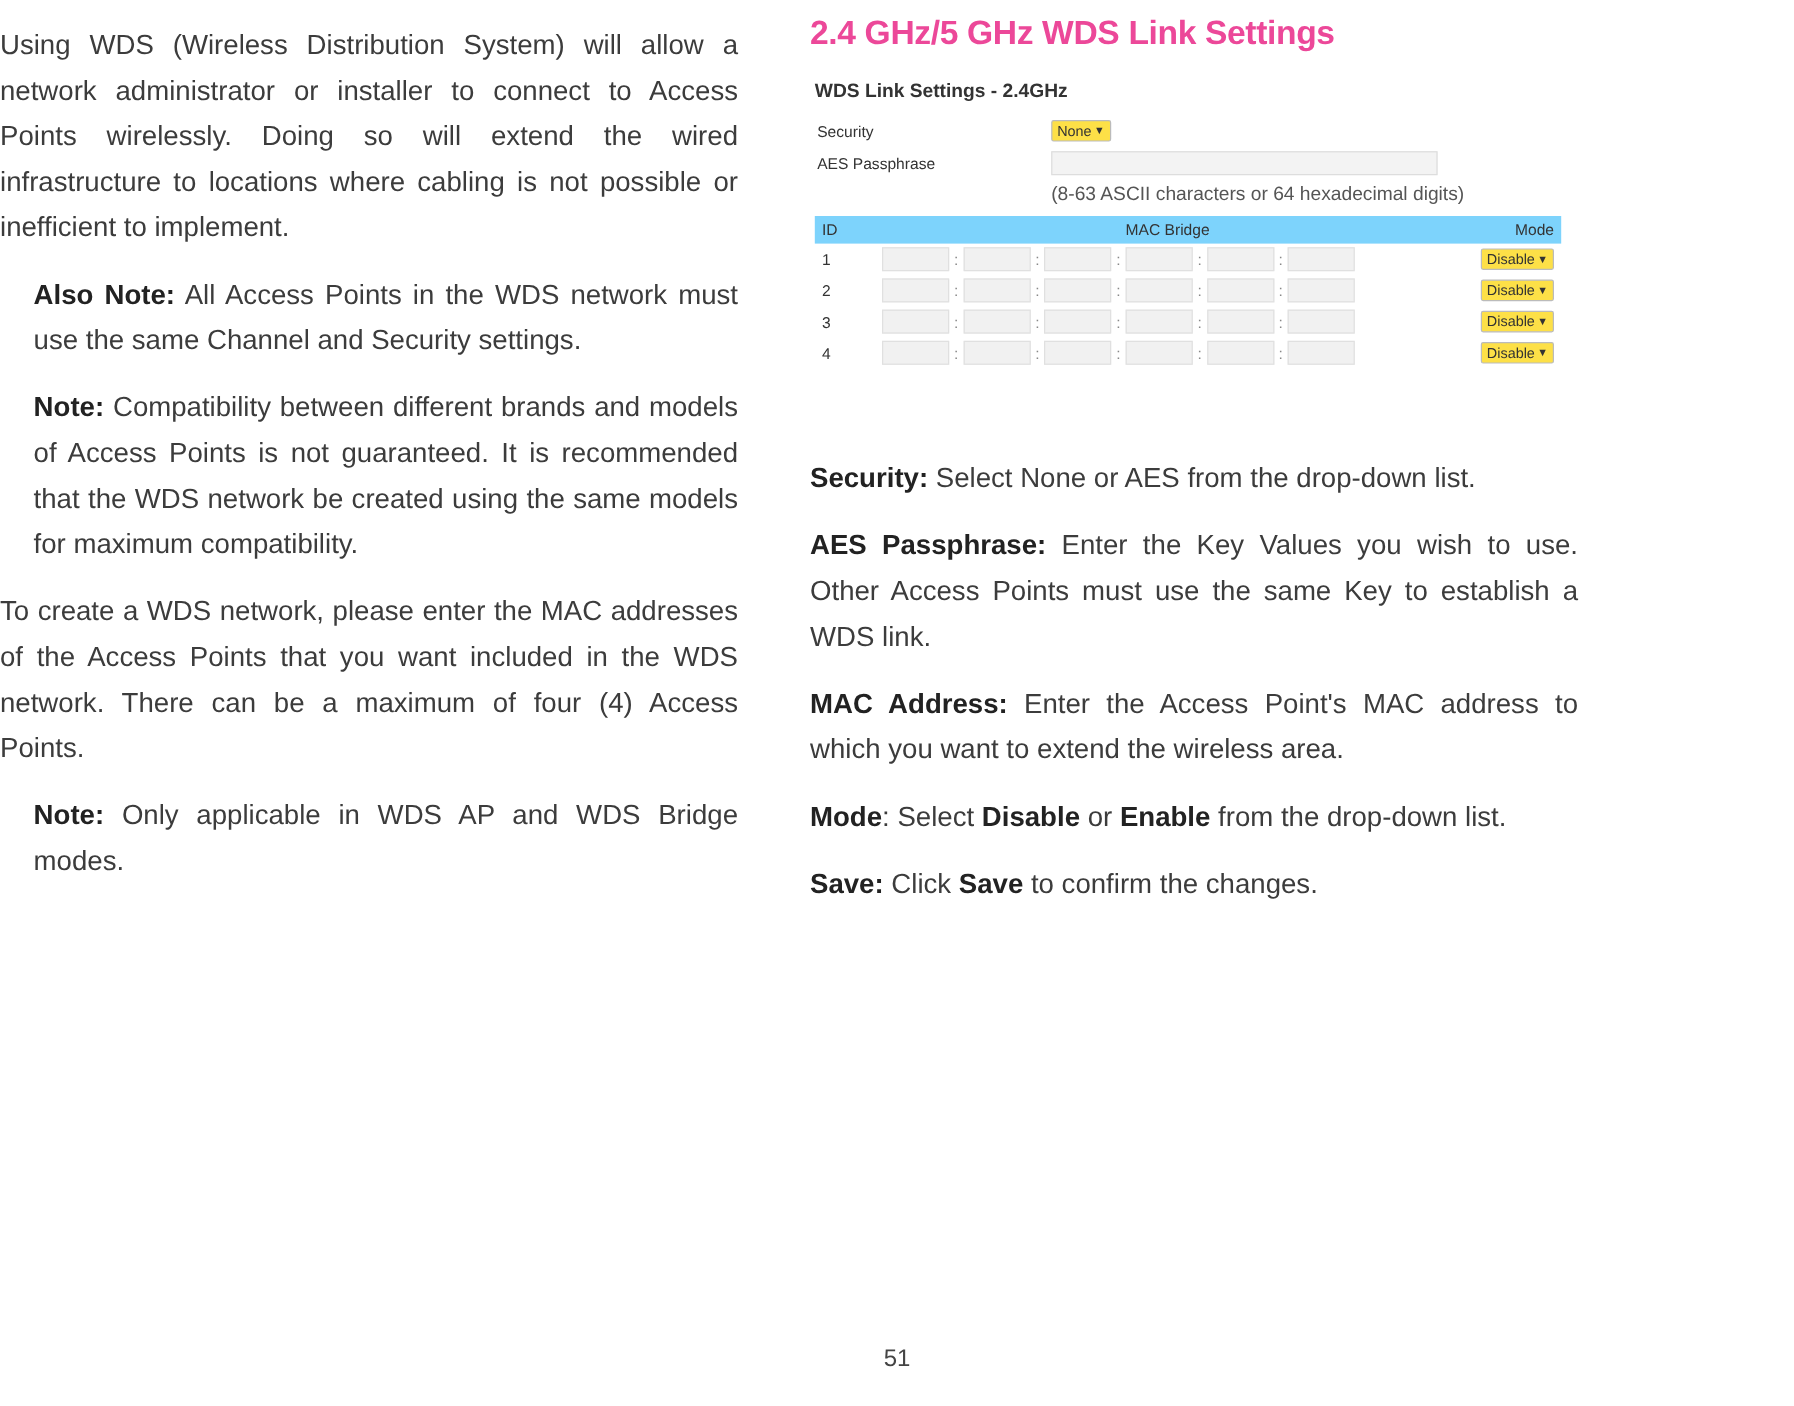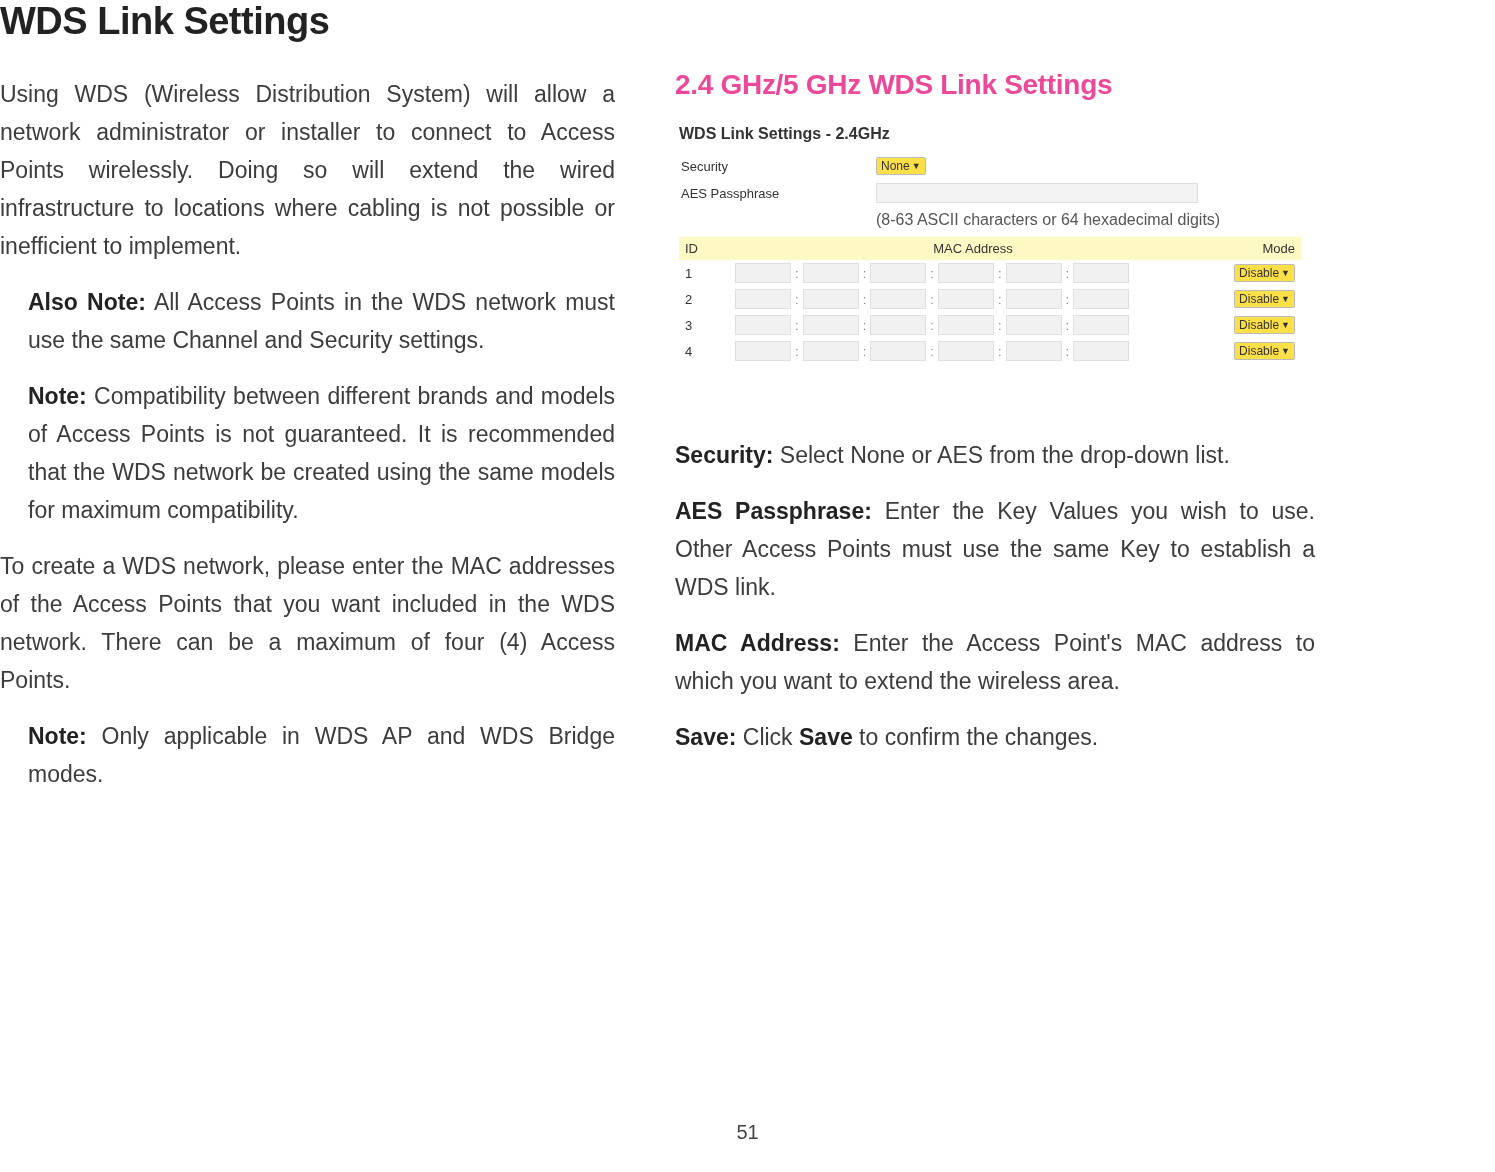--- a/index.html
+++ b/index.html
@@ -102,21 +102,21 @@
       height: 18px;
       width: 320px;
     }
     .shot-hint { font-size: 16px; color: #555; margin-left: 0; }
     .shot-table {
       width: 100%;
       margin-top: 4px;
     }
     .shot-thead {
       display: flex;
-      background: #fef9c3;
+      background: #7dd3fc;
       font-size: 13px;
       color: #333;
       padding: 4px 0;
     }
     .shot-thead .c-id { width: 46px; padding-left: 6px; }
     .shot-thead .c-mac { flex: 1; text-align: center; }
     .shot-thead .c-mode { width: 80px; text-align: right; padding-right: 6px; }
     .shot-trow {
       display: flex;
       align-items: center;
@@ -132,21 +132,20 @@
       width: 54px;
     }
     .mac-sep { padding: 0 2px; color: #888; }
     .shot-trow .c-mode { width: 80px; text-align: right; padding-right: 6px; }
   </style>
 </head>
 <body>
 
 <div class="page">
 
-  <div class="h1">WDS Link Settings</div>
 
   <div class="two-col">
 
     <div class="left-col">
       <p class="body">Using WDS (Wireless Distribution System) will allow a network administrator or installer to connect to Access Points wirelessly. Doing so will extend the wired infrastructure to locations where cabling is not possible or inefficient to implement.</p>
 
       <p class="body indent">
         <span class="bold">Also Note:</span><span> All Access Points in the WDS network must use the same Channel and Security settings.</span>
       </p>
 
@@ -180,21 +179,21 @@
           <div class="shot-input"></div>
         </div>
         <div class="shot-row">
           <div class="lbl"></div>
           <div class="shot-hint">(8-63 ASCII characters or 64 hexadecimal digits)</div>
         </div>
 
         <div class="shot-table">
           <div class="shot-thead">
             <div class="c-id">ID</div>
-            <div class="c-mac">MAC Address</div>
+            <div class="c-mac">MAC Bridge</div>
             <div class="c-mode">Mode</div>
           </div>
 
           <div class="shot-trow">
             <div class="c-id">1</div>
             <div class="c-mac">
               <div class="mac-box"></div>
                 <span class="mac-sep">:</span>
               <div class="mac-box"></div>
                 <span class="mac-sep">:</span>
@@ -293,20 +292,23 @@
       </p>
 
       <p class="body">
         <span class="bold">AES Passphrase:</span><span> Enter the Key Values you wish to use. Other Access Points must use the same Key to establish a WDS link.</span>
       </p>
 
       <p class="body">
         <span class="bold">MAC Address:</span><span> Enter the Access Point's MAC address to which you want to extend the wireless area.</span>
       </p>
 
+      <p class="body">
+        <span class="bold">Mode</span><span>: Select </span><span class="bold">Disable</span><span> or </span><span class="bold">Enable</span><span> from the drop-down list.</span>
+      </p>
 
       <p class="body">
         <span class="bold">Save:</span><span> Click </span><span class="bold">Save</span><span> to confirm the changes.</span>
       </p>
 
     </div>
   </div>
 
   <div class="page-num">51</div>
 </div>

